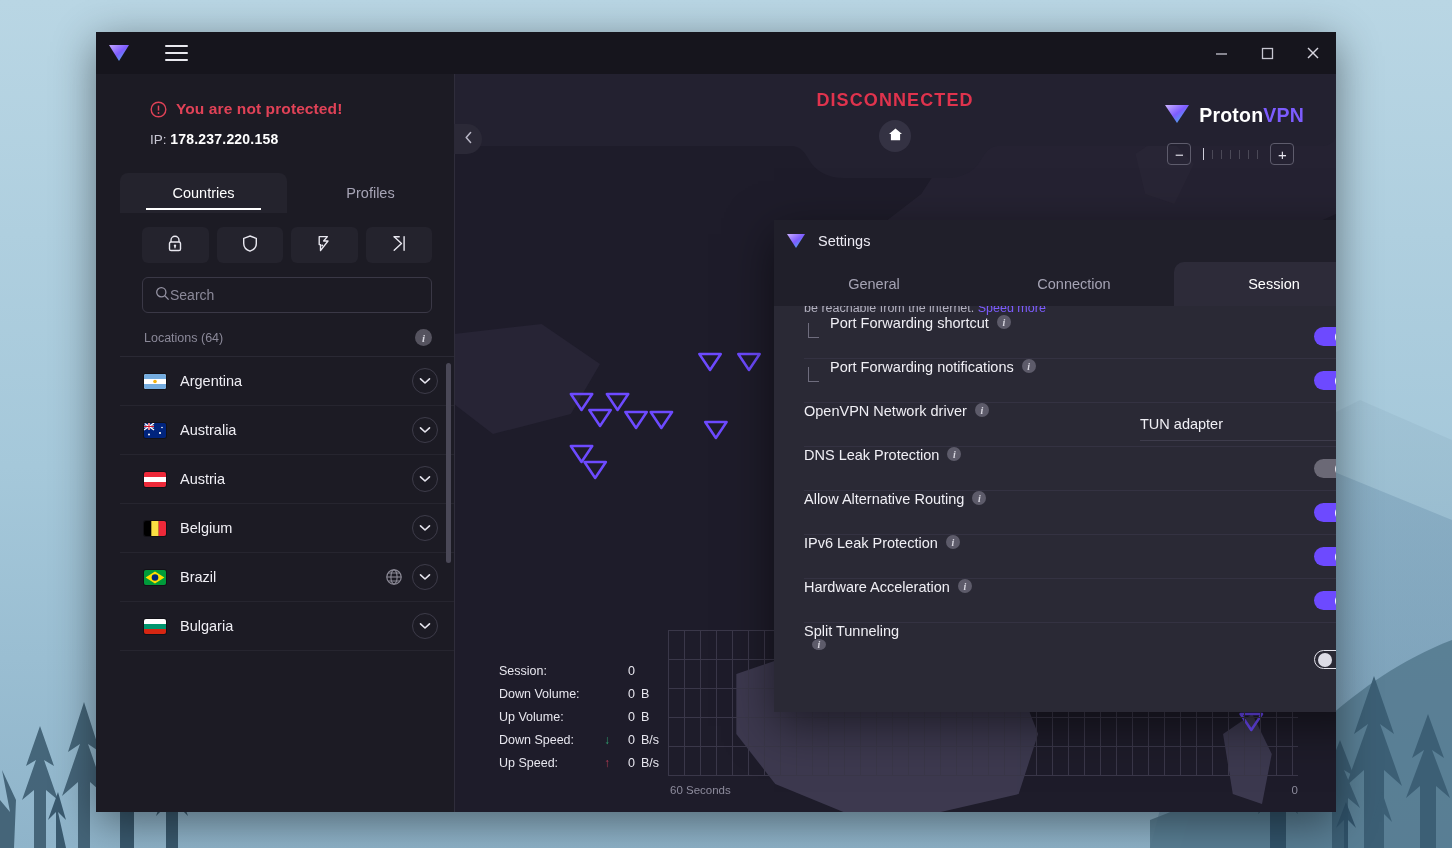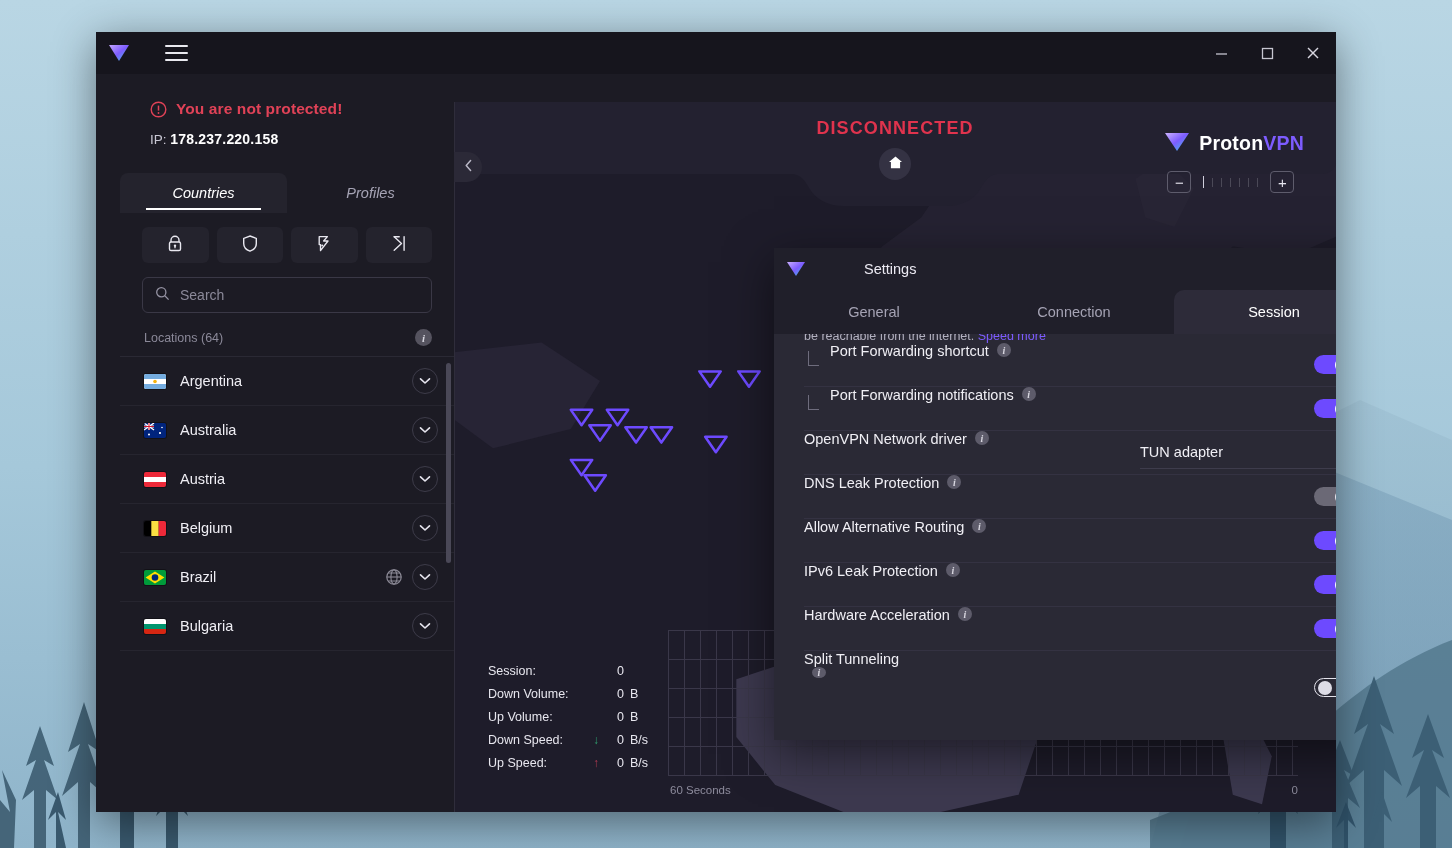--- a/index.html
+++ b/index.html
@@ -62,40 +62,40 @@
   .np-text { color:#e04257; font-size:15.5px; font-weight:bold; letter-spacing:.1px; }
   .ip-line { margin-top:13px; font-size:13.5px; color:#c9c8d4; }
   .ip-line b { color:#ffffff; font-size:14px; letter-spacing:.2px; }
   .qc-wrap { padding: 26px 30px 0 30px; }
   .quick-connect {
     width:100%; height:42px; background:#6d4aff; border:none; border-radius:6px;
     color:#fff; font-size:15px; font-weight:bold; cursor:pointer;
     font-family:"Liberation Sans", sans-serif;
   }
 
-  .tabs-row { display:flex; margin-top:26px; height:40px;font-style:italic; }
+  .tabs-row { display:flex; margin-top:26px; height:40px; }
   .tab {
     flex:1; display:flex; align-items:center; justify-content:center;
     font-size:14.5px; color:#a6a4b5; cursor:pointer; position:relative;
   }
   .tab.active { background:#24232d; color:#ffffff; border-top-left-radius:8px; border-top-right-radius:8px; }
   .tab.active::after {
     content:""; position:absolute; left:26px; right:26px; bottom:3px; height:2px; background:#ffffff;
   }
 
   .filter-row { display:flex; gap:8px; padding:14px 22px 0 22px; }
   .filter-btn {
     flex:1; height:36px; background:#24232d; border-radius:6px; display:flex;
     align-items:center; justify-content:center; cursor:pointer;
   }
 
   .search-wrap { padding: 14px 22px 0 22px; }
   .search-box {
     height:36px; border:1px solid #3a3846; border-radius:6px; display:flex; align-items:center;
-    padding: 0 12px; gap:10px;
+    padding: 0 12px; gap:0;
   }
   .search-box input {
     background:transparent; border:none; outline:none; color:#cfcdd9; font-size:14px;
     flex:1; font-family:"Liberation Sans", sans-serif;
   }
   .search-box input::placeholder { color:#8b8999; }
 
   .locations-row {
     display:flex; align-items:center; justify-content:space-between;
     padding: 16px 22px 10px 24px; border-bottom:1px solid #2a2934;
@@ -118,21 +118,21 @@
   .chev-btn {
     width:26px; height:26px; border:1px solid #3d3b49; border-radius:50%;
     display:flex; align-items:center; justify-content:center;
   }
   .sb-track {
     position:absolute; right:3px; top:0; width:5px; height:100%;
   }
   .sb-thumb { position:absolute; right:0; top:6px; width:5px; height:200px; background:#4a4857; border-radius:3px; }
 
   
-  .main { flex:1; position:relative; background:#191822; min-width:0; overflow:hidden;margin-top:28px; }
+  .main { flex:1; position:relative; background:#191822; min-width:0; overflow:hidden; }
   .map-bg { position:absolute; inset:0; background:#1e1c2a; }
   .map-svg { position:absolute; inset:0; width:100%; height:100%; }
 
   .collapse-btn {
     position:absolute; left:0; top:50px; width:28px; height:30px;
     background:#2b2937; border-top-right-radius:15px; border-bottom-right-radius:15px;
     display:flex; align-items:center; justify-content:center; cursor:pointer; z-index:12;
   }
   .vdivider { position:absolute; left:0; top:0; bottom:0; width:1px; background:#2f2d3b; z-index:11; }
 
@@ -162,21 +162,21 @@
     width:24px; height:22px; border:1px solid #5e5c6c; border-radius:4px; background:transparent;
     color:#e6e5ee; display:flex; align-items:center; justify-content:center; cursor:pointer;
     font-size:15px; line-height:1; font-family:"Liberation Sans", sans-serif;
   }
   .ztick-wrap { display:flex; align-items:center; gap:8px; padding:0 8px; }
   .ztick { width:1px; height:9px; background:#4b4957; }
   .ztick.cur { background:#cfcedb; height:12px; }
 
   
   .stats-panel {
-    position:absolute; left:34px; bottom:38px; z-index:9; font-size:12.5px; color:#e7e6ee;
+    position:absolute; left:45px; bottom:38px; z-index:9; font-size:12.5px; color:#e7e6ee;
   }
   .stat-line { display:flex; align-items:center; height:23px; }
   .stat-label { width:100px; color:#e7e6ee; }
   .stat-arrow { width:16px; text-align:center; font-size:12px; }
   .stat-val { width:26px; text-align:right; padding-right:6px; }
   .stat-unit { width:34px; }
 
   
   .graph {
     position:absolute; right:38px; bottom:36px; width:630px; height:146px; z-index:8;
@@ -188,21 +188,20 @@
 
   
   .settings {
     position:absolute; left:320px; top:146px; width:600px; height:492px;
     background:#262531; z-index:60; box-shadow: 0 14px 44px rgba(0,0,0,.5);
     display:flex; flex-direction:column; overflow:hidden;
   }
   .settings-title {
     height:42px; background:#201f2a; display:flex; align-items:center; padding:0 14px 0 12px;
     flex:0 0 42px;
-    gap:46px;
   }
   .st-logo { width:20px; height:18px; margin-right:12px; }
   .st-text { flex:1; color:#eceaf3; font-size:14.5px; }
   .st-close { width:26px; height:26px; display:flex; align-items:center; justify-content:center; cursor:pointer; color:#d9d7e3; }
 
   .settings-tabs { display:flex; height:44px; flex:0 0 44px; background:#201f2a; }
   .s-tab {
     flex:1; display:flex; align-items:center; justify-content:center;
     color:#a5a3b4; font-size:14.5px; cursor:pointer;
   }

